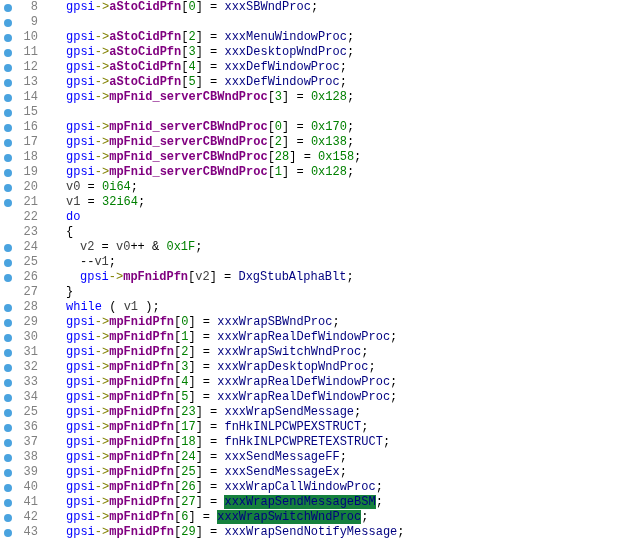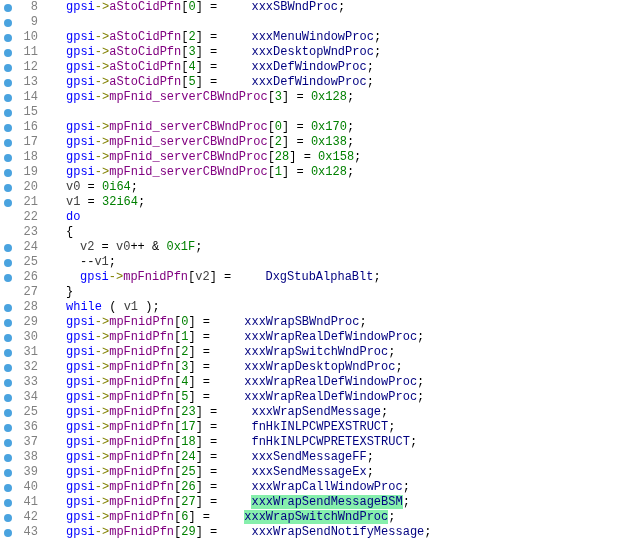--- a/index.html
+++ b/index.html
@@ -37,27 +37,27 @@
     padding-right: 6px;
   }
   .code {
     padding-left: 8px;
   }
   .indent1 { padding-left: 22px; }
   .indent2 { padding-left: 36px; }
   .g  { color: #0000ff; }   
   .op { color: #000000; }
   .arr{ color: #808000; }   
-  .mem{ color: #800080; }   
+  .mem{ color: #800080; font-weight: bold; }   
   .num{ color: #008000; }
-  .fn { color: #000080; margin-left: 27px; }   
+  .fn { color: #000080; }   
   .kw { color: #0000ff; }
   .cm { color: #008000; }
   .var{ color: #404040; }   
-  .hl { background: #86efac; }
+  .hl { background: #15803d; }
 </style>
 </head>
 <body>
 
 <div id="editor">
     <div class="line">
       <span class="bp">
         <span class="dot"></span>
       </span>
       <span class="ln">8</span>

